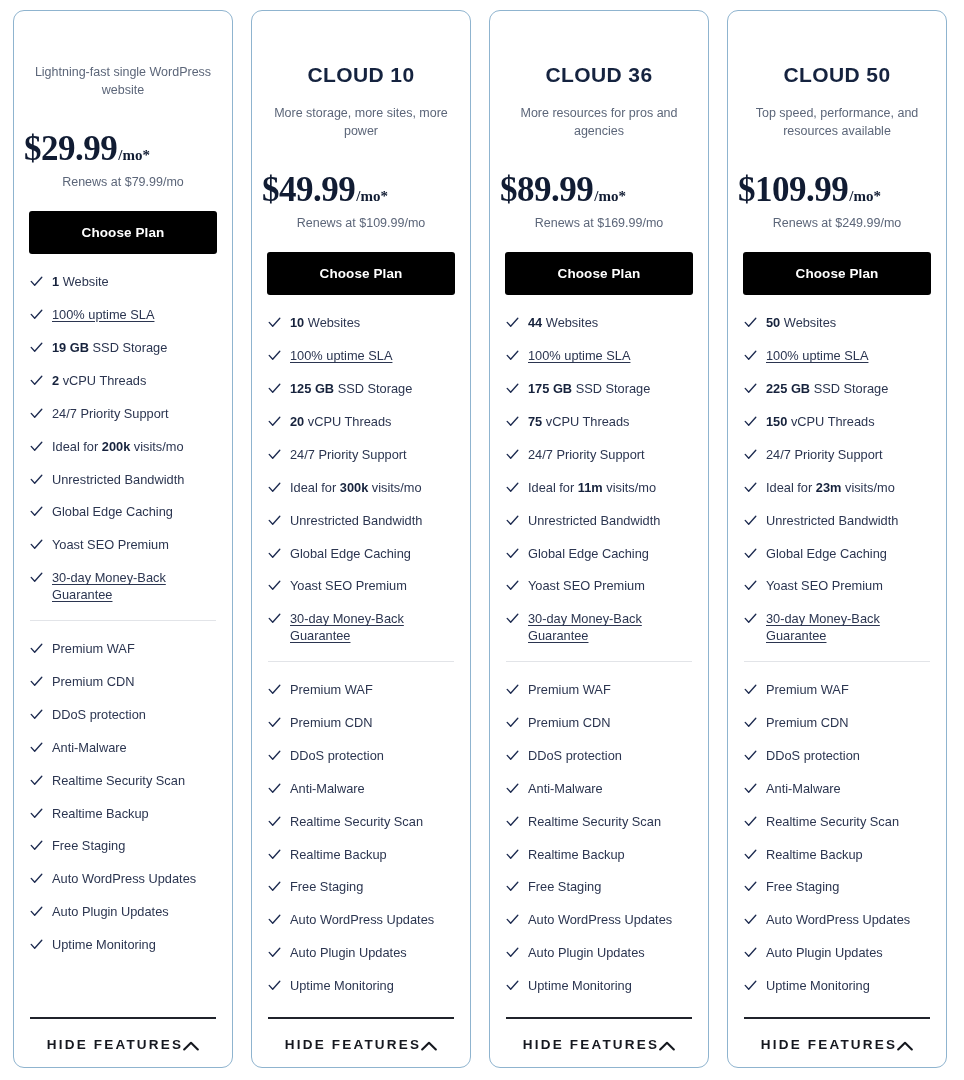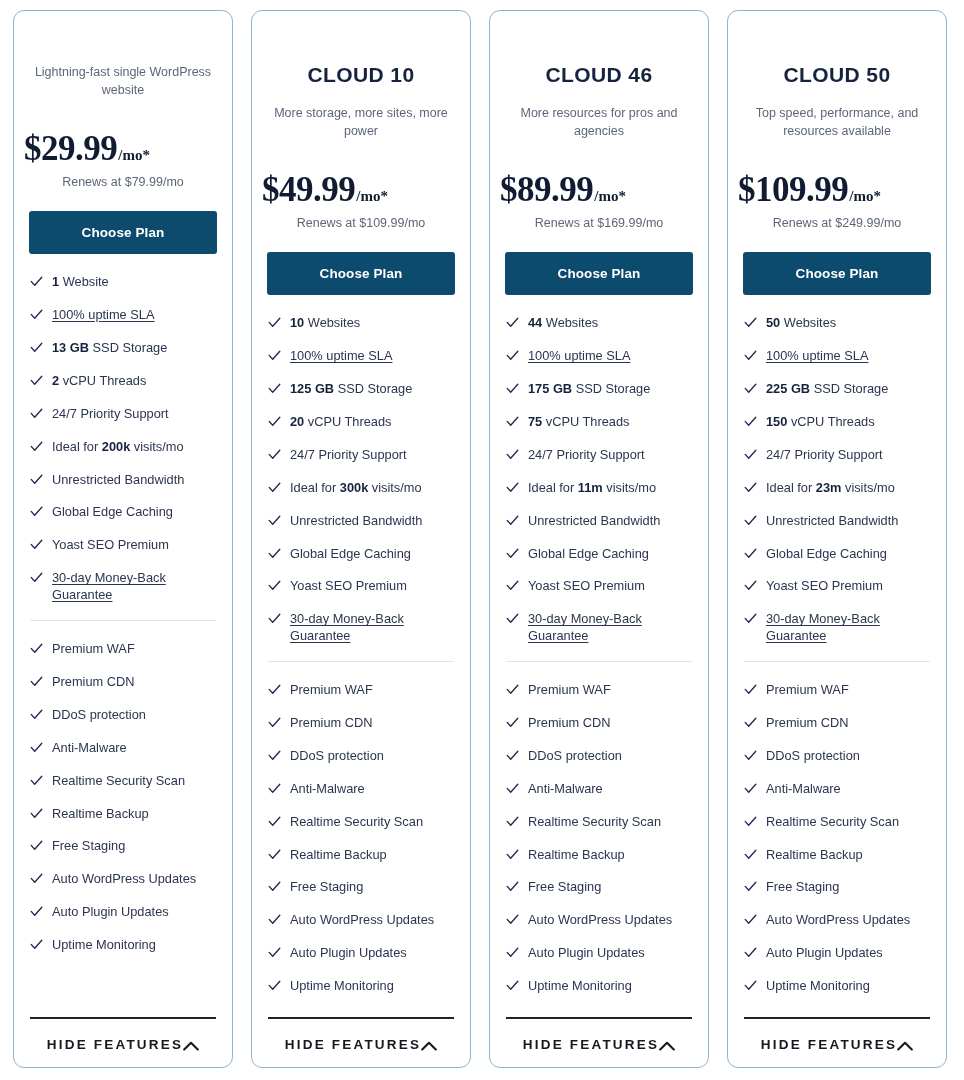--- a/index.html
+++ b/index.html
@@ -80,21 +80,21 @@
     margin: 0 0 22px 0;
     font-family: "Liberation Sans", sans-serif;
   }
   .cta-wrap {
     padding: 0 15px;
   }
   .cta {
     display: block;
     width: 100%;
     box-sizing: border-box;
-    background: #0c4a6e;
+    background: #000000;
     color: #ffffff;
     border: none;
     border-radius: 3px;
     font-size: 13.5px;
     font-weight: bold;
     font-family: "Liberation Sans", sans-serif;
     padding: 14px 0;
     cursor: pointer;
     letter-spacing: 0.1px;
   }
@@ -195,21 +195,21 @@
               </svg>
             </span>
             <span class="feat-text underline">100% uptime SLA</span>
           </li>
           <li class="feat">
             <span class="check">
               <svg width="13" height="13" viewBox="0 0 13 13" fill="none" xmlns="http://www.w3.org/2000/svg">
                 <path d="M1.2 6.4L4.7 10.2L11.8 2.2" stroke="#1d2b50" stroke-width="1.35" stroke-linecap="round" stroke-linejoin="round"></path>
               </svg>
             </span>
-            <span class="feat-text"><b>13 GB</b> SSD Storage</span>
+            <span class="feat-text"><b>19 GB</b> SSD Storage</span>
           </li>
           <li class="feat">
             <span class="check">
               <svg width="13" height="13" viewBox="0 0 13 13" fill="none" xmlns="http://www.w3.org/2000/svg">
                 <path d="M1.2 6.4L4.7 10.2L11.8 2.2" stroke="#1d2b50" stroke-width="1.35" stroke-linecap="round" stroke-linejoin="round"></path>
               </svg>
             </span>
             <span class="feat-text"><b>2</b> vCPU Threads</span>
           </li>
           <li class="feat">
@@ -541,21 +541,21 @@
       <span class="chev">
         <svg width="16" height="10" viewBox="0 0 16 10" fill="none" xmlns="http://www.w3.org/2000/svg">
           <path d="M1.2 8.4L8 1.8L14.8 8.4" stroke="#15181f" stroke-width="2.1" stroke-linecap="round" stroke-linejoin="round"></path>
         </svg>
       </span>
     </button>
   </div>
 
   <div class="card">
     <div class="card-head">
-      <div class="plan-name">CLOUD 46</div>
+      <div class="plan-name">CLOUD 36</div>
       <div class="plan-tagline">More resources for pros and agencies</div>
       <div class="price-row">
         <span class="price-main">$89.99</span>
         <span class="price-suffix">/mo*</span>
       </div>
       <div class="renews">Renews at $169.99/mo</div>
     </div>
     <div class="cta-wrap">
       <button class="cta">Choose Plan</button>
     </div>

